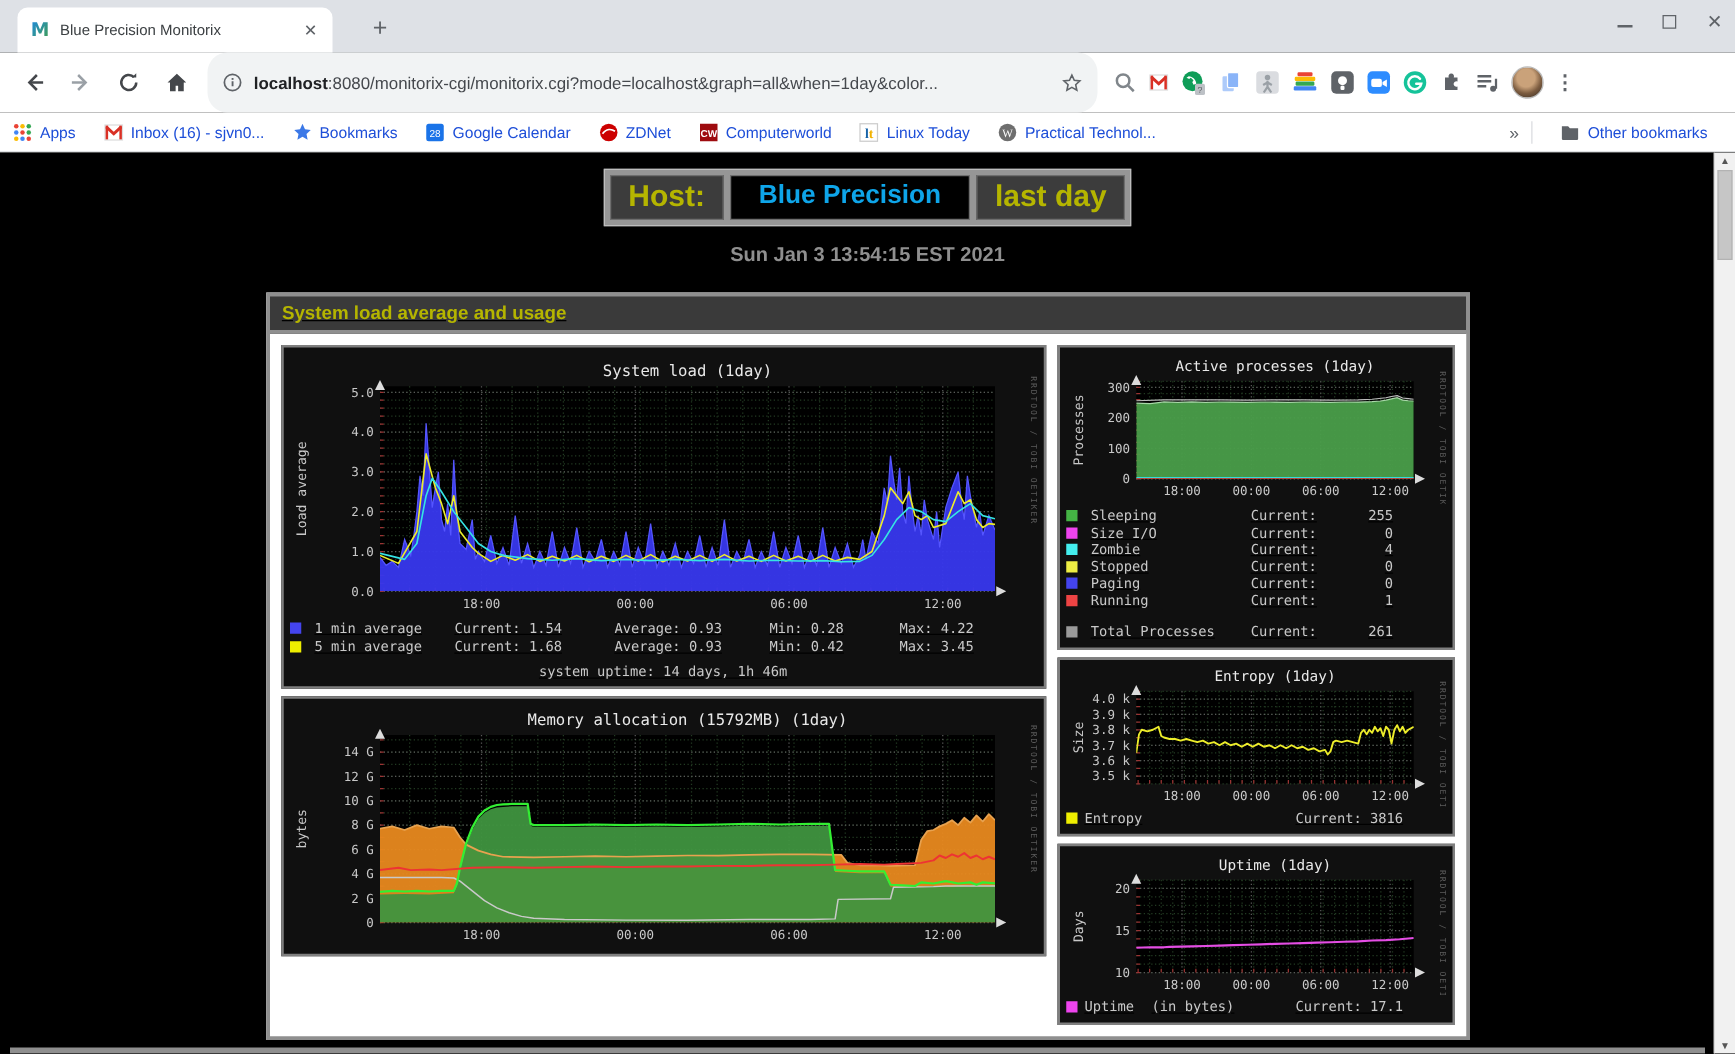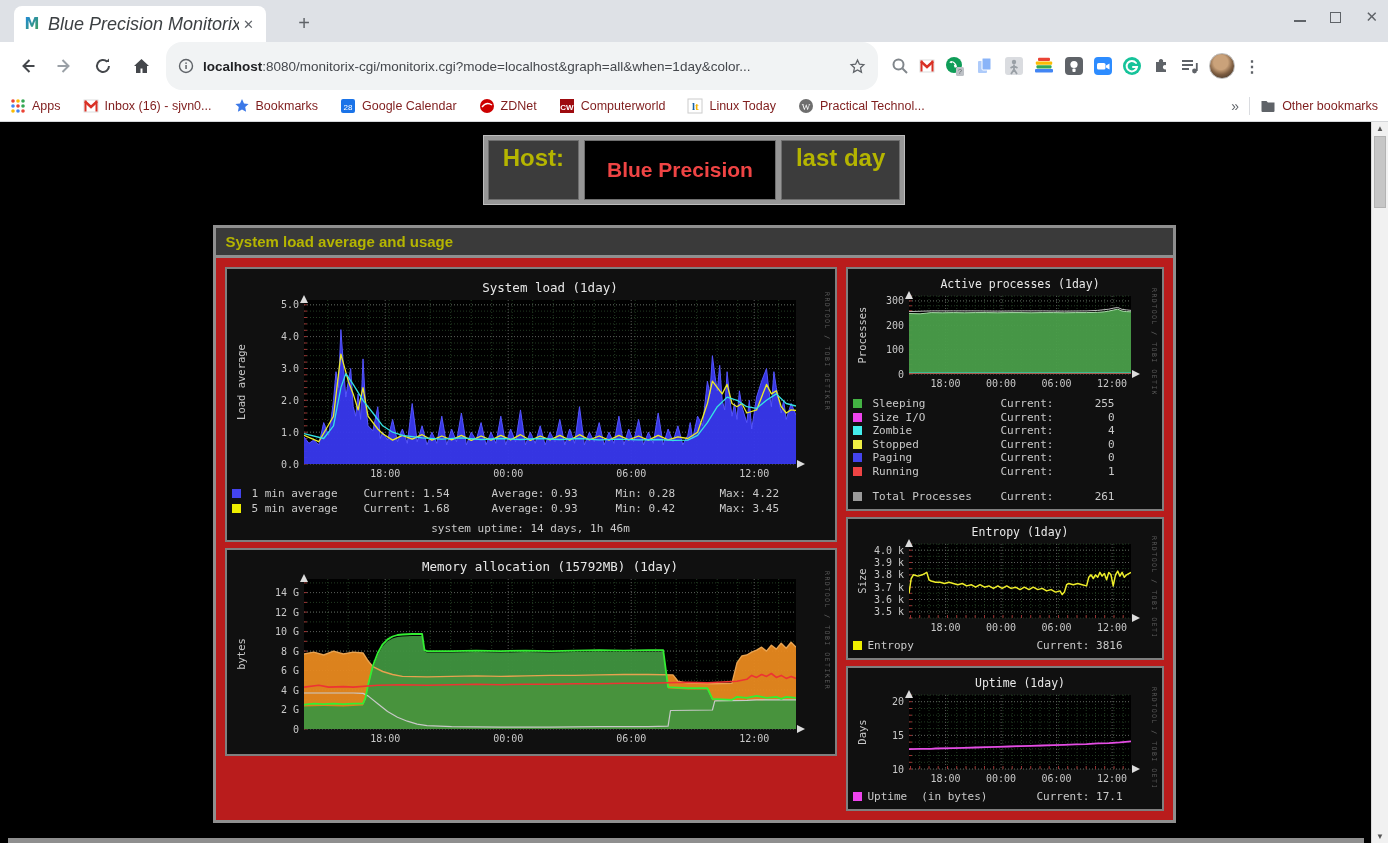--- a/index.html
+++ b/index.html
@@ -2,54 +2,54 @@
 <html><head>
 <meta charset="utf-8">
 <style>
   * { margin:0; padding:0; box-sizing:border-box; }
   html,body { width:1388px; height:843px; overflow:hidden; background:#000;
               font-family:"Liberation Sans", sans-serif; }
   
   .tabstrip { position:relative; height:42px; background:#dee1e6; }
   .tab { position:absolute; left:14px; top:6px; width:252px; height:36px; background:#fff;
          border-radius:8px 8px 0 0; display:flex; align-items:center; padding:0 8px 0 10px; }
-  .tab-title { flex:1; font-size:18px; color:#3c4043; white-space:nowrap; overflow:hidden;font-style:italic; }
+  .tab-title { flex:1; font-size:12px; color:#3c4043; white-space:nowrap; overflow:hidden; }
   .tab-close { color:#5f6368; font-size:13px; cursor:default; padding:2px 4px; }
   .newtab { position:absolute; left:290px; top:10px; width:28px; height:28px; color:#5f6368;
             font-size:20px; text-align:center; line-height:26px; }
   .winctl { position:absolute; right:10px; top:8px; display:flex; gap:24px; align-items:center; color:#5f6368; }
   .winctl .min { width:12px; border-top:2px solid #5f6368; margin-top:8px; }
   .winctl .max { width:11px; height:11px; border:1.7px solid #5f6368; }
   .winctl .cls { font-size:15px; }
   .toolbar { height:48px; background:#fff; display:flex; align-items:center; padding:0 8px; }
   .navbtn { width:28px; height:28px; margin:0 5px; display:flex; align-items:center; justify-content:center; }
   .omnibox { height:48px; flex:0 0 712px; background:#f1f3f4; border-radius:16px; display:flex;
              align-items:center; padding:0 12px; margin-left:6px; }
   .omnibox .url { flex:1; font-size:13.5px; white-space:nowrap; overflow:hidden; }
   .url .host { color:#202124; font-weight:bold; }
   .url .rest { color:#45484d; }
   .extrow { display:flex; align-items:center; gap:9px; margin-left:12px; }
   .bookmarksbar { height:32px; background:#fff; display:flex; align-items:center; padding:0 10px;
                   border-bottom:1px solid #d5d7da; }
-  .bm { display:flex; align-items:center; gap:6px; margin-right:22px; font-size:12.5px; color:#7f1d1d; white-space:nowrap; }
+  .bm { display:flex; align-items:center; gap:6px; margin-right:22px; font-size:12.5px; color:#1d4ed8; white-space:nowrap; }
   .bm-right { margin-left:auto; display:flex; align-items:center; gap:10px; }
   .bm-sep { width:1px; height:18px; background:#dadce0; }
   
   .content { position:relative; height:721px; background:#000; overflow:hidden; }
   .scrollbar { position:absolute; right:0; top:0; bottom:0; width:17px; background:#f1f1f1;
                border-left:1px solid #d9d9d9; }
   .sb-arrow { position:absolute; left:0; width:16px; text-align:center; color:#555; font-size:8px; }
   .sb-thumb { position:absolute; left:2px; top:14px; width:12px; height:72px; background:#c6c6c6; border:1px solid #b3b3b3; }
   .hostbox { margin:13px auto 0; width:fit-content; background:#969696; padding:4px; display:flex; gap:5px;
              border:1px solid #bdbdbd; }
   .hostcell { padding:3px 14px; font-weight:bold; font-size:24px; border:1px solid #6e6e6e; }
   .hc-dim  { background:#3c3c3c; color:#b5b500; }
-  .hc-name { background:#000; color:#ef4444; font-size:21px; padding:17px 22px;text-align:center; }
+  .hc-name { background:#000; color:#0ea5e9; font-size:21px; padding:3px 22px;text-align:center; }
   .datetime { text-align:center; color:#8f8f8f; font-weight:bold; font-size:16px; margin-top:15px; }
-  .section { width:963px; margin:20px auto 0; border:3px solid #8f8f8f; background:#b91c1c; }
+  .section { width:963px; margin:20px auto 0; border:3px solid #8f8f8f; background:#ffffff;text-decoration:underline; }
   .section-header { background:#3a3a3a; border-bottom:3px solid #8f8f8f; padding:5px 10px;
                     color:#b5b500; font-weight:bold; font-size:15px; }
   .section-body { padding:9px; display:flex; gap:9px; }
   .col-l { width:612px; display:flex; flex-direction:column; gap:6px; }
   .col-r { flex:1; display:flex; flex-direction:column; gap:6px; }
   .panel { border:2px solid #7f7f7f; background:#101010; padding:5px; }
   .chart svg { display:block; }
   .legend { font-family:"DejaVu Sans Mono", monospace; font-size:11px; color:#c9c9c9; margin-top:3px; }
   .lg-sq { display:inline-block; width:9px; height:9px; margin-right:6px; vertical-align:-1px; }
   .lg-grid-row { display:grid; grid-template-columns:20px 112px 128px 124px 104px auto; line-height:14.5px; }
@@ -294,39 +294,40 @@
             <circle cx="8" cy="8" r="7" fill="#6e6e6e"></circle>
             <text x="8" y="11.5" text-anchor="middle" font-size="9" fill="#fff" font-family="Liberation Serif, serif">W</text>
           </svg>
         </span>
         <span>Practical Technol...</span>
       </span>
     </span>
   <span class="bm-right">
     <span style="color:#5f6368;font-size:14px">»</span>
     <span class="bm-sep"></span>
-    <span class="bm" style="margin:0">
+    <span class="bm" style="margin:12px">
       <span class="ico">
         <svg width="16" height="16" viewBox="0 0 16 16">
             <path d="M1.5 3h5l1.4 1.5h6.6V13a1 1 0 0 1-1 1h-11a1 1 0 0 1-1-1z" fill="#5f6368"></path>
           </svg>
         </span>
       <span>Other bookmarks</span>
     </span>
   </span>
 </div>
 
 <div class="content">
 
   <div class="hostbox">
     <span class="hostcell hc-dim">Host:</span>
     <span class="hostcell hc-name">Blue Precision</span>
     <span class="hostcell hc-dim">last day</span>
   </div>
 
+  <div class="datetime">Sun Jan 3 13:54:15 EST 2021</div>
 
   <div class="section">
     <div class="section-header">System load average and usage</div>
     <div class="section-body">
       <div class="col-l">
         <div class="panel">
           <div class="chart">
               <svg width="598" height="210" xmlns="http://www.w3.org/2000/svg">
                 <rect x="72" y="26" width="492" height="164" fill="#000"></rect>
                 <line x1="72" y1="190.0" x2="564" y2="190.0" stroke="#223a22" stroke-dasharray="1,2"></line>

